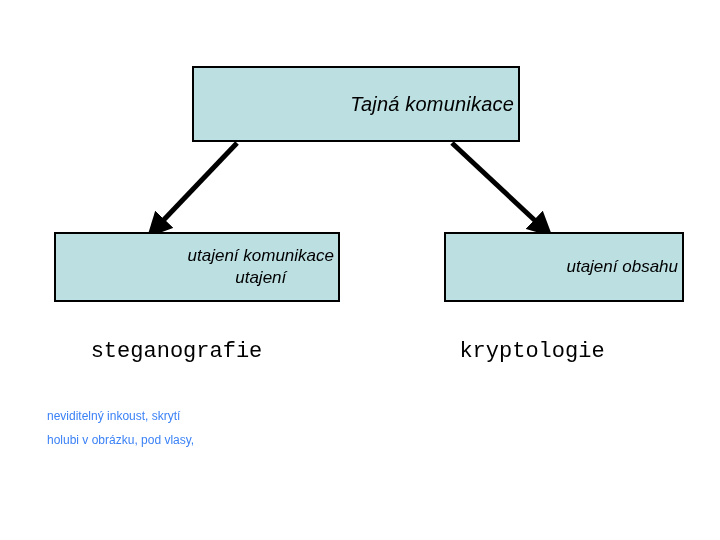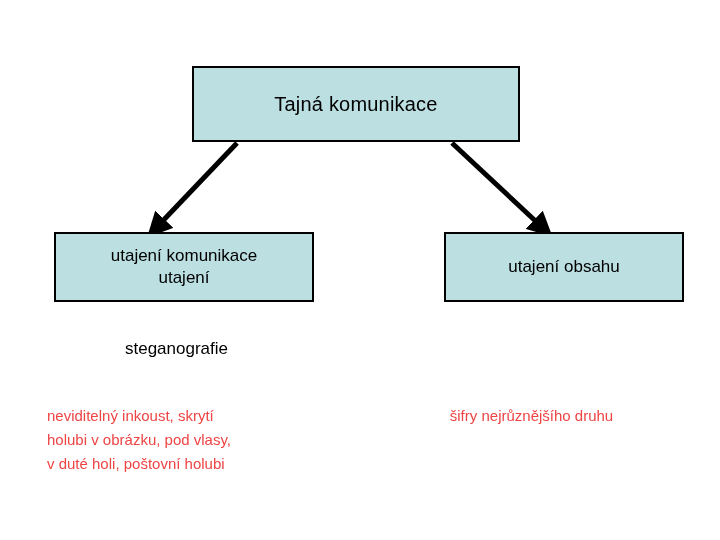--- a/index.html
+++ b/index.html
@@ -18,75 +18,77 @@
     width: 720px;
     height: 540px;
     background: #ffffff;
   }
   .node-box {
     position: absolute;
     box-sizing: border-box;
     border: 2px solid #000000;
     display: flex;
     align-items: center;
-    justify-content: center;
+    justify-content: flex-end;
     text-align: center;
     color: #000000;
+    font-style: italic;
   }
   #box-root {
     left: 192px;
     top: 66px;
     width: 328px;
     height: 76px;
     font-size: 20px;
     letter-spacing: 0.2px;
   }
   #box-left {
     left: 54px;
     top: 232px;
-    width: 260px;
+    width: 286px;
     height: 70px;
     font-size: 17px;
     line-height: 22px;
   }
   #box-right {
     left: 412px;
     top: 232px;
     width: 240px;
     height: 70px;
     font-size: 17px;
     line-height: 22px;
     margin-left: 32px;
   }
   .box-label {
     display: block;
     padding: 0 4px;
   }
   .branch-label {
     position: absolute;
     text-align: center;
-    font-size: 17px;
+    font-size: 22px;
     color: #000000;
     white-space: nowrap;
+    font-family: Liberation Mono, monospace;
   }
   #label-left {
     left: 54px;
     top: 339px;
     width: 245px;
   }
   #label-right {
     left: 412px;
     top: 339px;
     width: 240px;
   }
   .detail-text {
     position: absolute;
-    font-size: 15px;
+    font-size: 12px;
     line-height: 24px;
-    color: #ef4444;
+    color: #3b82f6;
   }
   #detail-left {
     left: 47px;
     top: 404px;
     width: 280px;
     text-align: left;
   }
   #detail-right {
     left: 404px;
     top: 404px;
@@ -129,24 +131,21 @@
   </div>
 
   <div class="node-box" id="box-right" style="background:#bcdfe2;">
     <span>
       <span class="box-label">utajení obsahu</span>
     </span>
   </div>
 
   <div class="branch-label" id="label-left">steganografie</div>
 
+  <div class="branch-label" id="label-right">kryptologie</div>
 
   <div class="detail-text" id="detail-left">
     <div>neviditelný inkoust, skrytí</div>
     <div>holubi v obrázku, pod vlasy,</div>
-    <div>v duté holi, poštovní holubi</div>
   </div>
 
-  <div class="detail-text" id="detail-right">
-    <div>šifry nejrůznějšího druhu</div>
-  </div>
 
 </div>
 
 </body></html>

